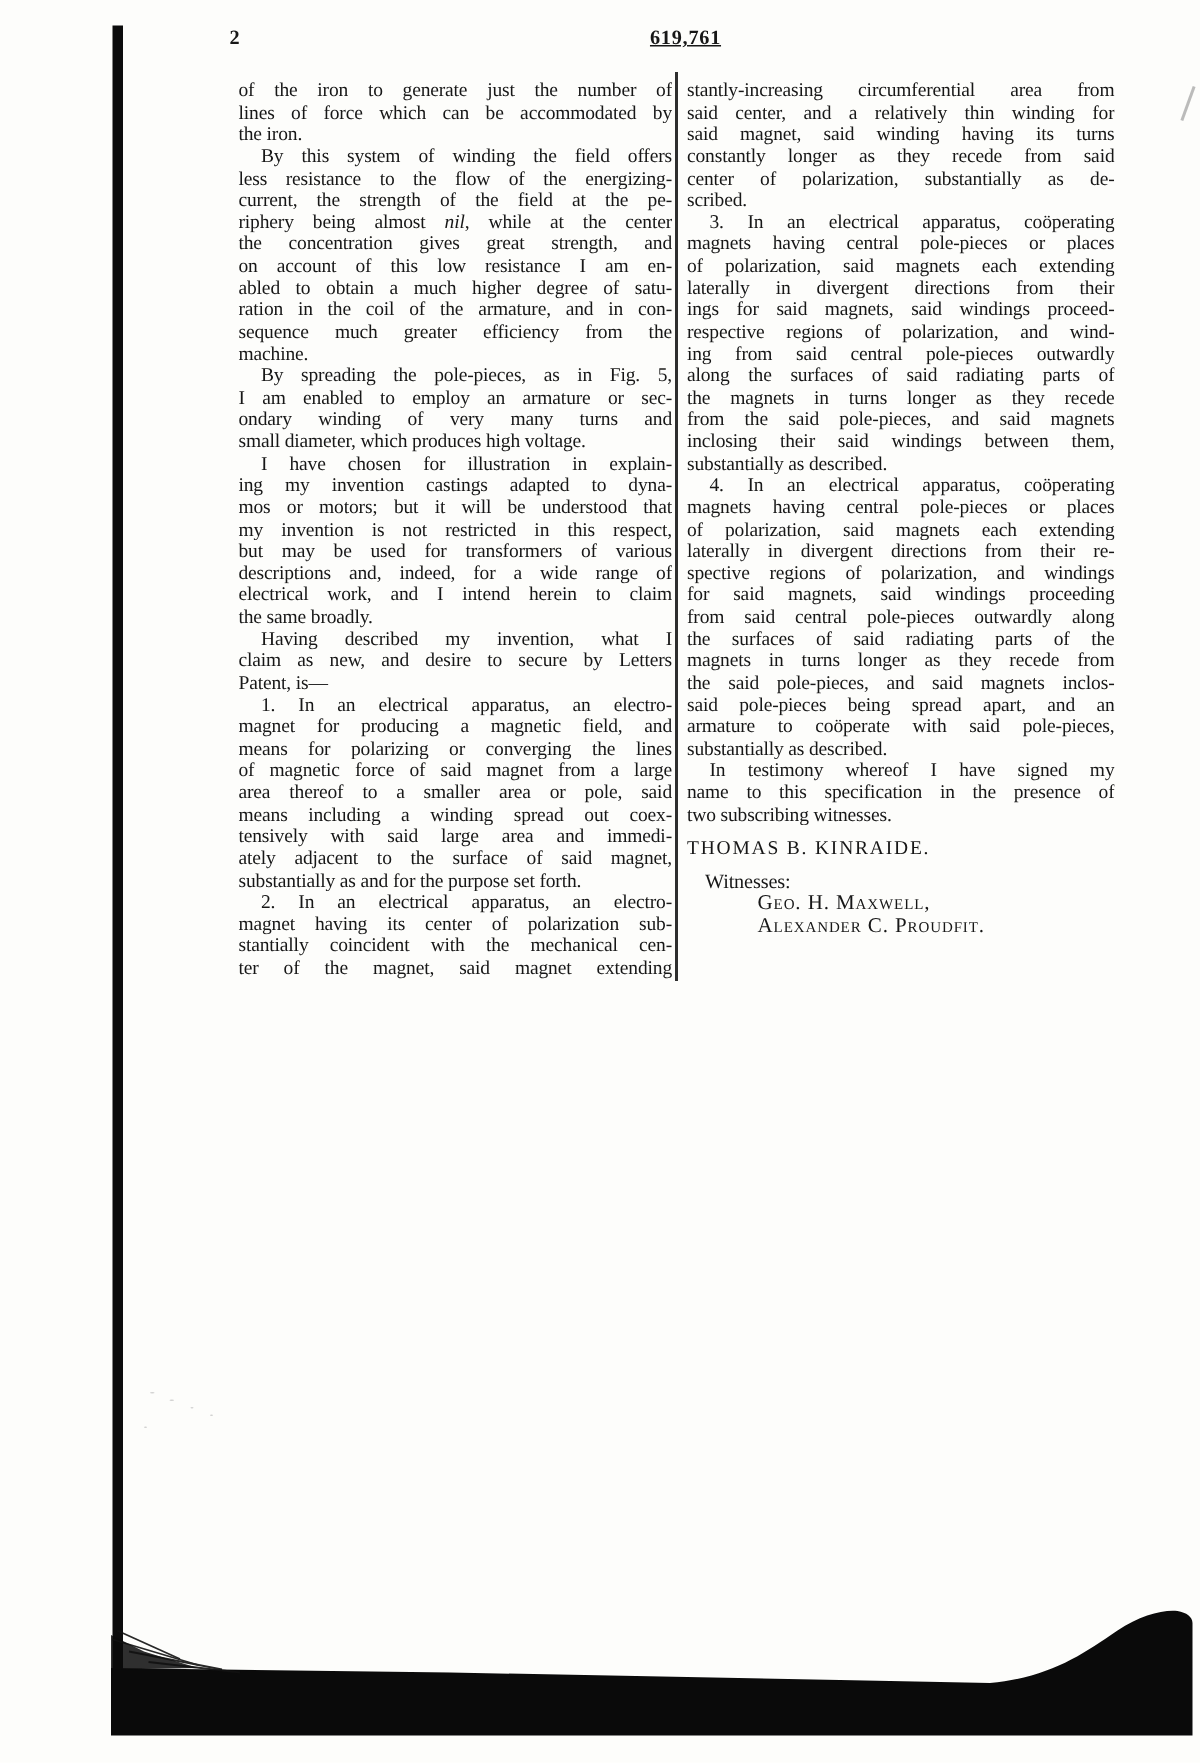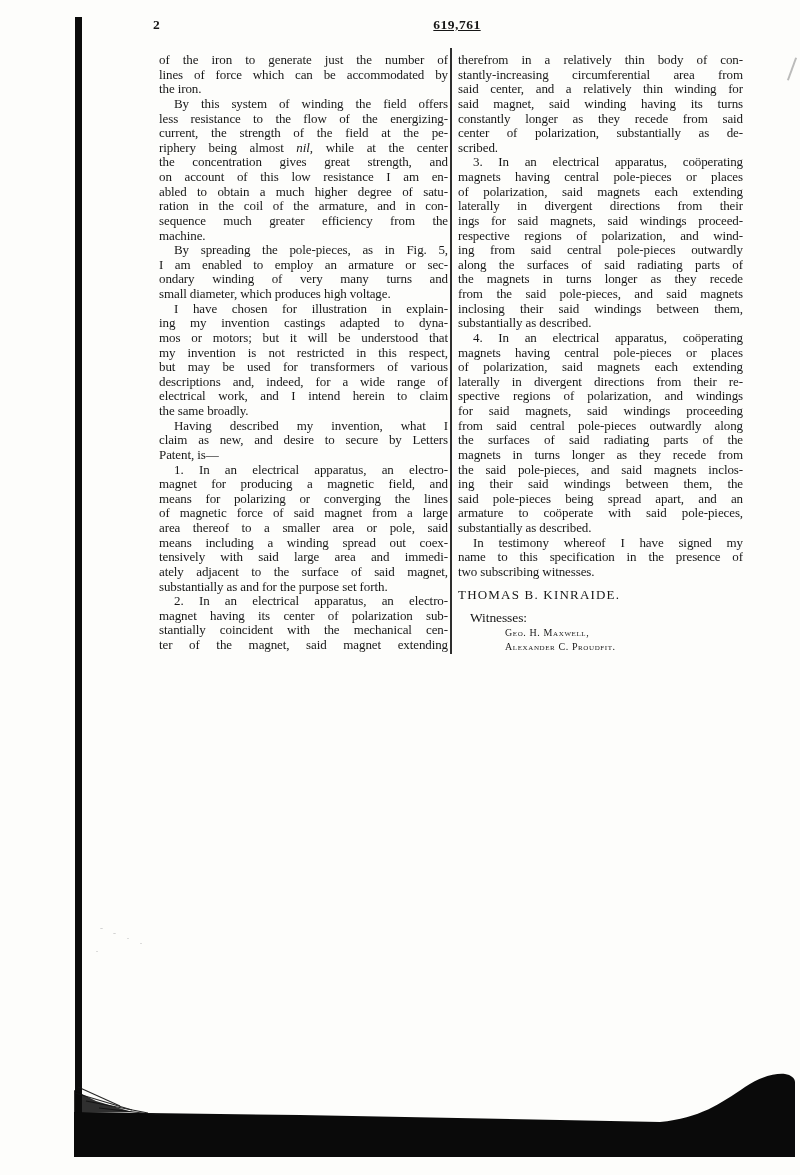--- a/index.html
+++ b/index.html
@@ -30,21 +30,21 @@
   .col-right { left:458px; width:285px; }
   .divider { position:absolute; left:450px; top:48px; width:2px; height:606px; background:#2e2e2e; }
 
   .tline { position:relative; height:14.63px; overflow:hidden; text-align:justify; text-align-last:justify; }
   .tline.endline { text-align:left; text-align-last:left; }
   .tline.indent { padding-left:15px; }
 
   
   .signature { margin-top:6px; height:17px; line-height:17px; text-align:left; padding-right:14px; font-size:13px; letter-spacing:1.2px; }
   .witnesses-label { margin-top:7px; height:16px; line-height:16px; padding-left:12px; font-size:13.5px; }
-  .witness { padding-left:47px; height:14.5px; line-height:14.5px; font-variant:small-caps; font-size:10px; letter-spacing:.6px; }
+  .witness { padding-left:47px; height:14.5px; line-height:14.5px; font-variant:small-caps; font-size:14px; letter-spacing:.6px; }
 </style>
 </head>
 <body>
 
 <div class="page">
 
   <div class="binding-bar"></div>
   <div class="corner-line"></div>
 
   <div class="header">
@@ -93,21 +93,20 @@
       <div class="tline">ately adjacent to the surface of said magnet,</div>
       <div class="tline endline">substantially as and for the purpose set forth.</div>
       <div class="tline indent">2. In an electrical apparatus, an electro-</div>
       <div class="tline">magnet having its center of polarization sub-</div>
       <div class="tline">stantially coincident with the mechanical cen-</div>
       <div class="tline">ter of the magnet, said magnet extending</div>
     </div>
 
   <div class="col col-right" id="col-right">
 
-  <div class="tline">therefrom in a relatively thin body of con-</div>
       <div class="tline">stantly-increasing circumferential area from</div>
       <div class="tline">said center, and a relatively thin winding for</div>
       <div class="tline">said magnet, said winding having its turns</div>
       <div class="tline">constantly longer as they recede from said</div>
       <div class="tline">center of polarization, substantially as de-</div>
       <div class="tline endline">scribed.</div>
       <div class="tline indent">3. In an electrical apparatus, coöperating</div>
       <div class="tline">magnets having central pole-pieces or places</div>
       <div class="tline">of polarization, said magnets each extending</div>
       <div class="tline">laterally in divergent directions from their</div>
@@ -122,21 +121,20 @@
       <div class="tline indent">4. In an electrical apparatus, coöperating</div>
       <div class="tline">magnets having central pole-pieces or places</div>
       <div class="tline">of polarization, said magnets each extending</div>
       <div class="tline">laterally in divergent directions from their re-</div>
       <div class="tline">spective regions of polarization, and windings</div>
       <div class="tline">for said magnets, said windings proceeding</div>
       <div class="tline">from said central pole-pieces outwardly along</div>
       <div class="tline">the surfaces of said radiating parts of the</div>
       <div class="tline">magnets in turns longer as they recede from</div>
       <div class="tline">the said pole-pieces, and said magnets inclos-</div>
-      <div class="tline">ing their said windings between them, the</div>
       <div class="tline">said pole-pieces being spread apart, and an</div>
       <div class="tline">armature to coöperate with said pole-pieces,</div>
       <div class="tline endline">substantially as described.</div>
       <div class="tline indent">In testimony whereof I have signed my</div>
       <div class="tline">name to this specification in the presence of</div>
       <div class="tline endline">two subscribing witnesses.</div>
       <div class="signature">THOMAS B. KINRAIDE.</div>
       <div class="witnesses-label">Witnesses:</div>
       <div class="witness">Geo. H. Maxwell,</div>
       <div class="witness">Alexander C. Proudfit.</div>

